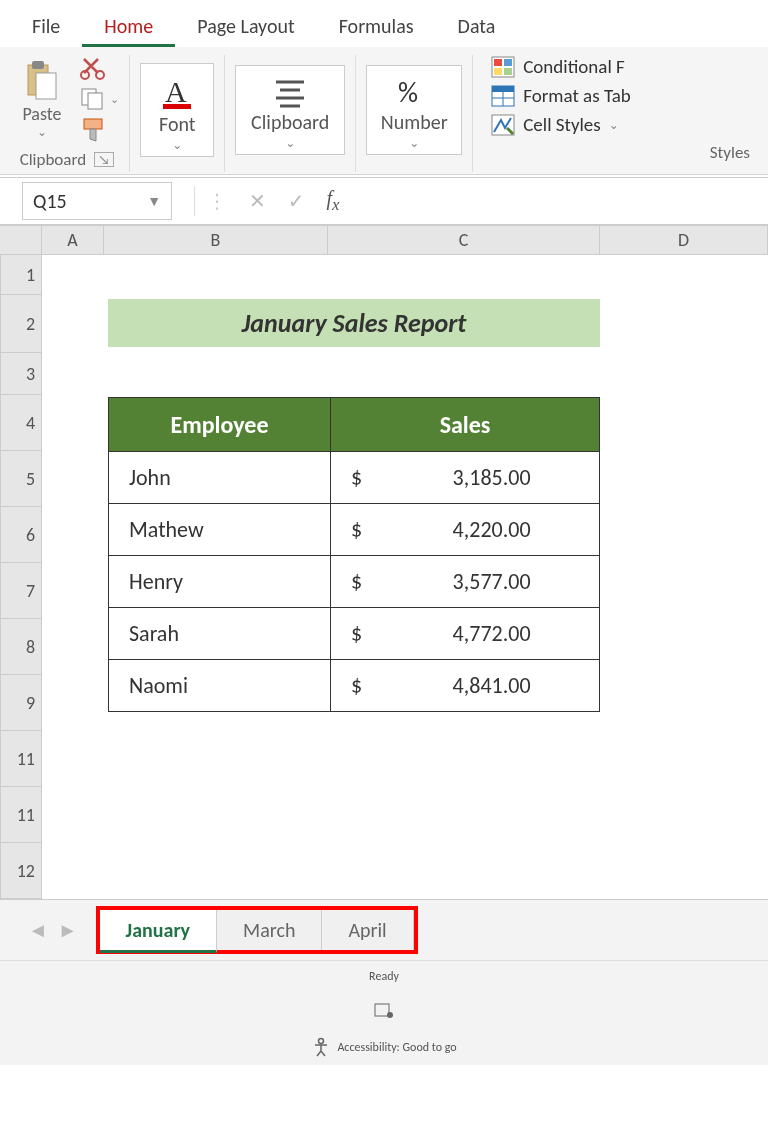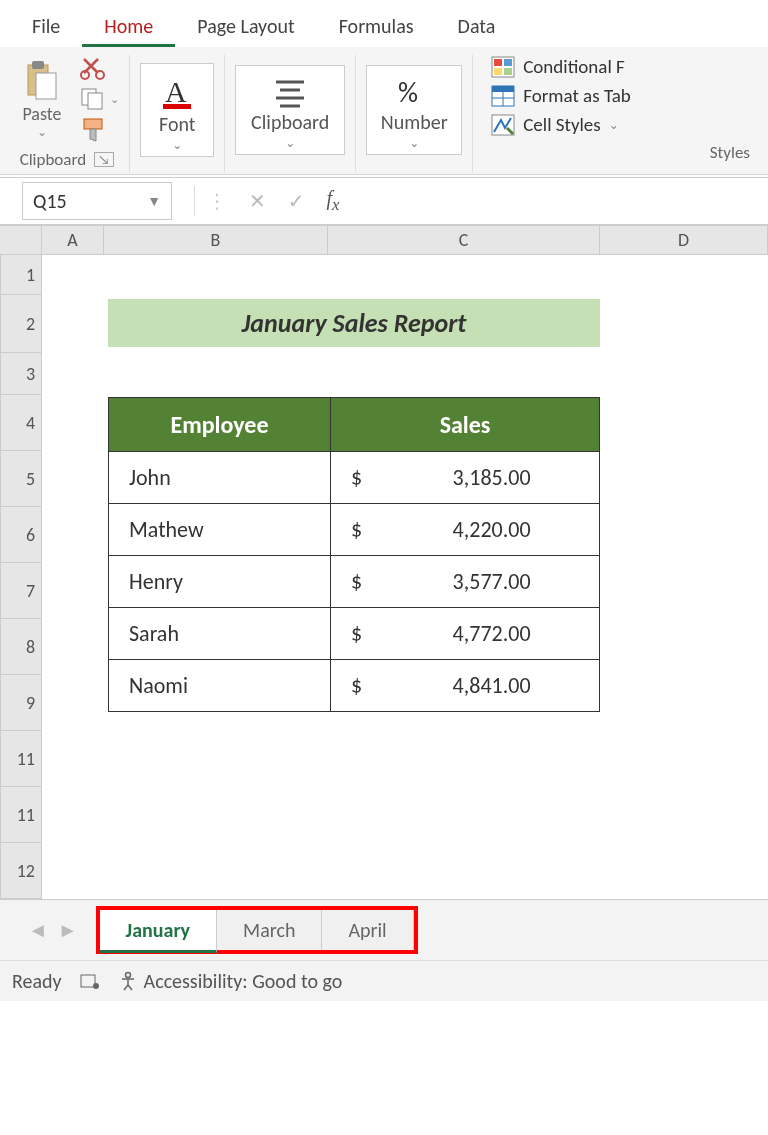--- a/index.html
+++ b/index.html
@@ -57,21 +57,21 @@
   
   
   .tab-strip { display:flex; align-items:center; border-top:1px solid #ccc; background:#f3f3f3; padding:6px 10px; font-size:20px; position:relative; }
   .tab-nav { color:#bbb; display:flex; gap:10px; padding:0 18px; }
   .tab-nav span { cursor:pointer; }
   .sheet-tabs { display:flex; border:4px solid #ff0000;justify-content:center; }
   .sheet-tab { padding:8px 26px; border-right:1px solid #ccc; color:#666; cursor:pointer; background:#f0f0f0;}
   .sheet-tab.active { background:#fff; color:#217346; font-weight:700; border-bottom:3px solid #217346; margin-bottom:-3px;}
   
   
-  .status { display:flex; align-items:center; gap:18px; padding:8px 12px; font-size:20px; color:#555; border-top:1px solid #ddd; background:#f3f3f3;}
+  .status { display:flex; align-items:center; gap:18px; padding:8px 12px; font-size:12px; color:#555; border-top:1px solid #ddd; background:#f3f3f3;flex-direction:column;}
   
   .dialog-launcher { font-size:13px; color:#888; border:1px solid #aaa; padding:0 3px; cursor:pointer; line-height:1;}
   
   svg { display:block; }
   .watermark { position:absolute; left:300px; top:640px; font-size:15px; color:rgba(150,150,150,0.45); font-style:italic;}
 </style>
 </head>
 <body>
 
 <div class="menu-tabs">

